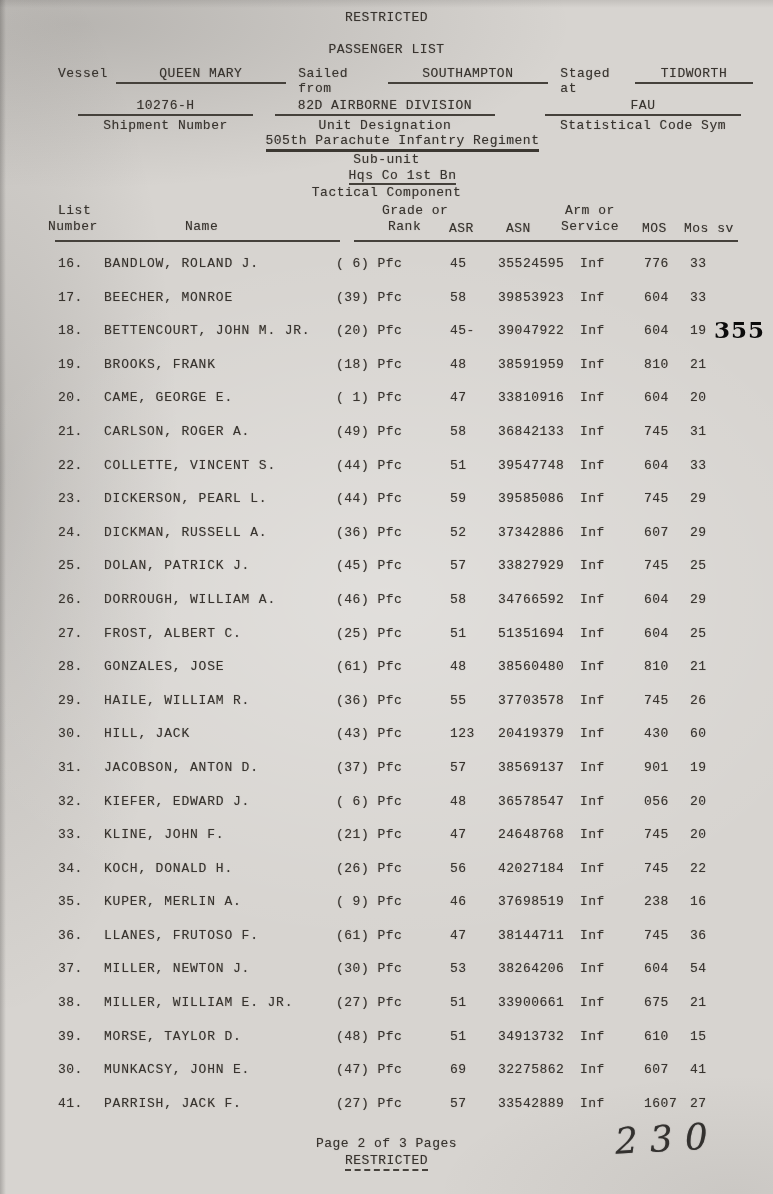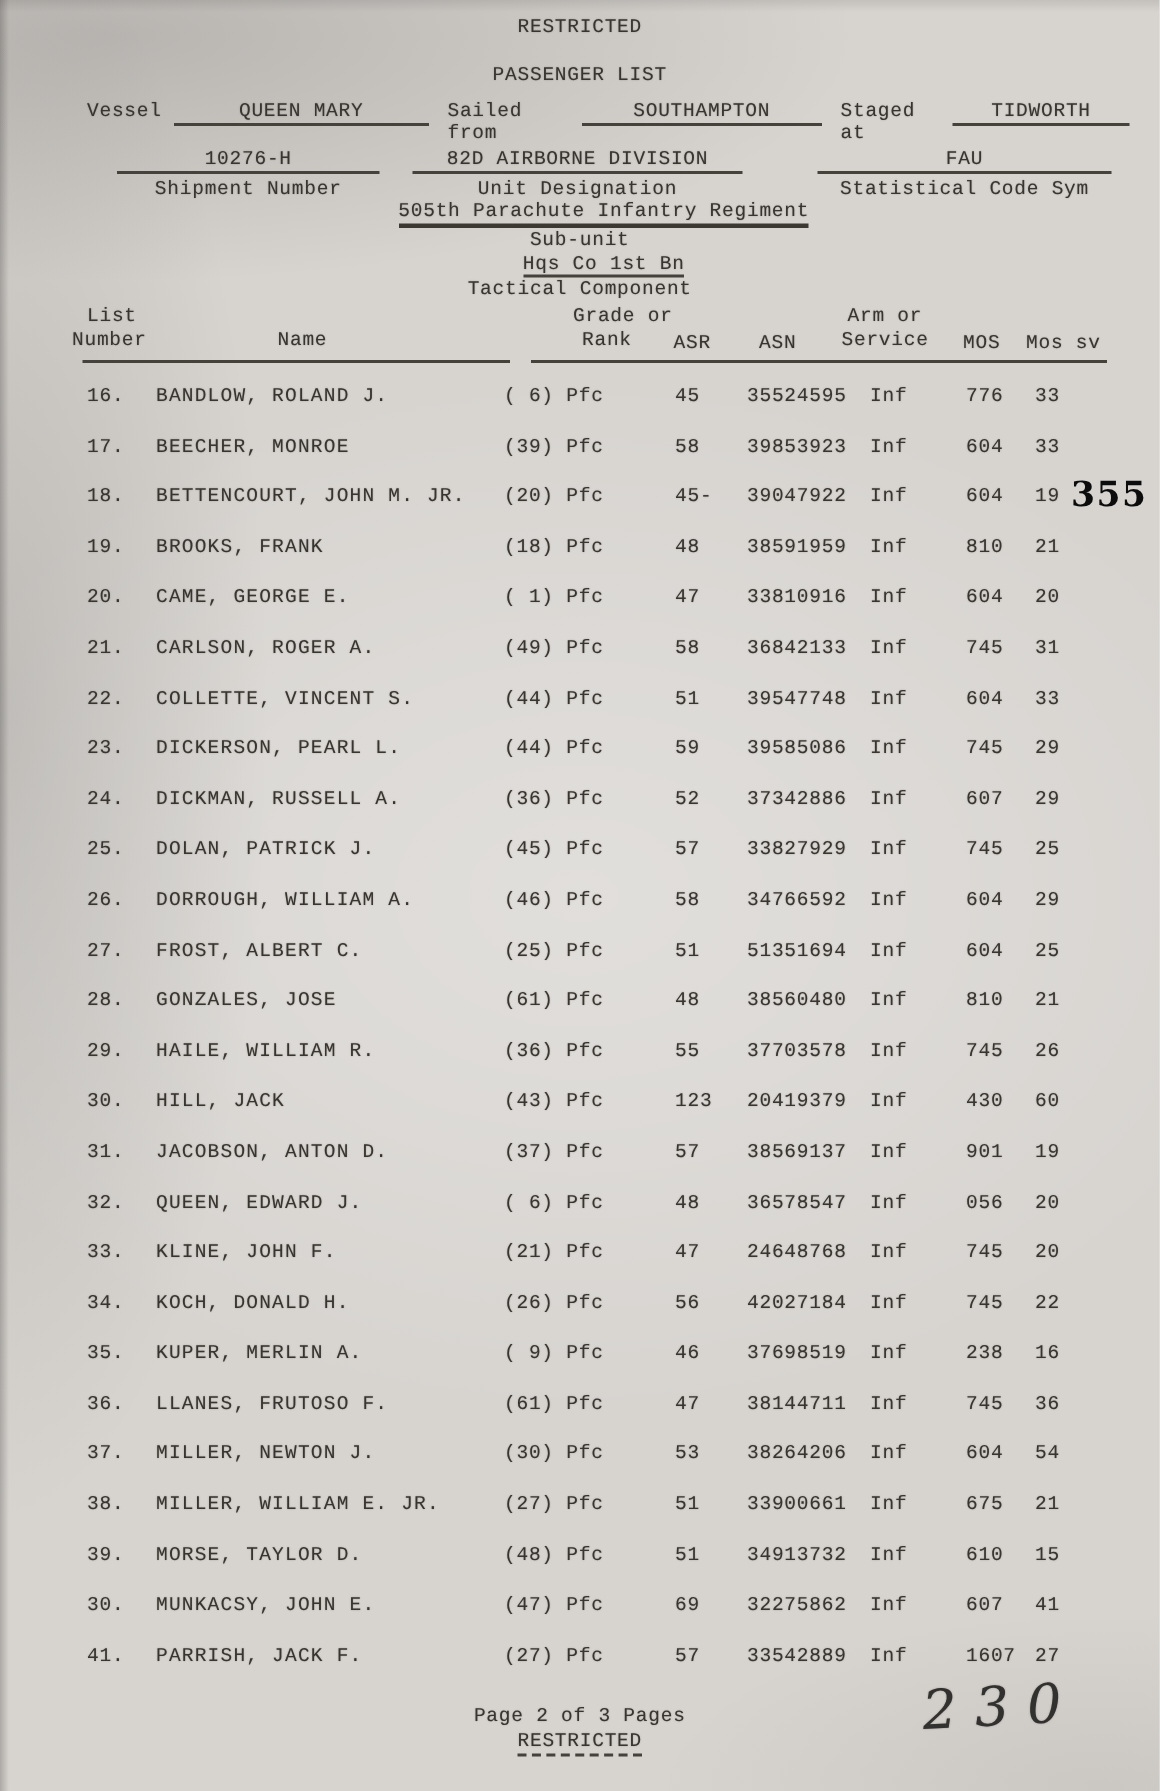--- a/index.html
+++ b/index.html
@@ -300,21 +300,21 @@
         <span class="c-name">JACOBSON, ANTON D.</span>
         <span class="c-grade">(37) Pfc</span>
         <span class="c-asr">57</span>
         <span class="c-asn">38569137</span>
         <span class="c-arm">Inf</span>
         <span class="c-mos">901</span>
         <span class="c-sv">19</span>
       </div>
       <div class="row cols">
         <span class="c-no">32.</span>
-        <span class="c-name">QUEEN, EDWARD J.</span>
+        <span class="c-name">KIEFER, EDWARD J.</span>
         <span class="c-grade">( 6) Pfc</span>
         <span class="c-asr">48</span>
         <span class="c-asn">36578547</span>
         <span class="c-arm">Inf</span>
         <span class="c-mos">056</span>
         <span class="c-sv">20</span>
       </div>
       <div class="row cols">
         <span class="c-no">33.</span>
         <span class="c-name">KLINE, JOHN F.</span>

